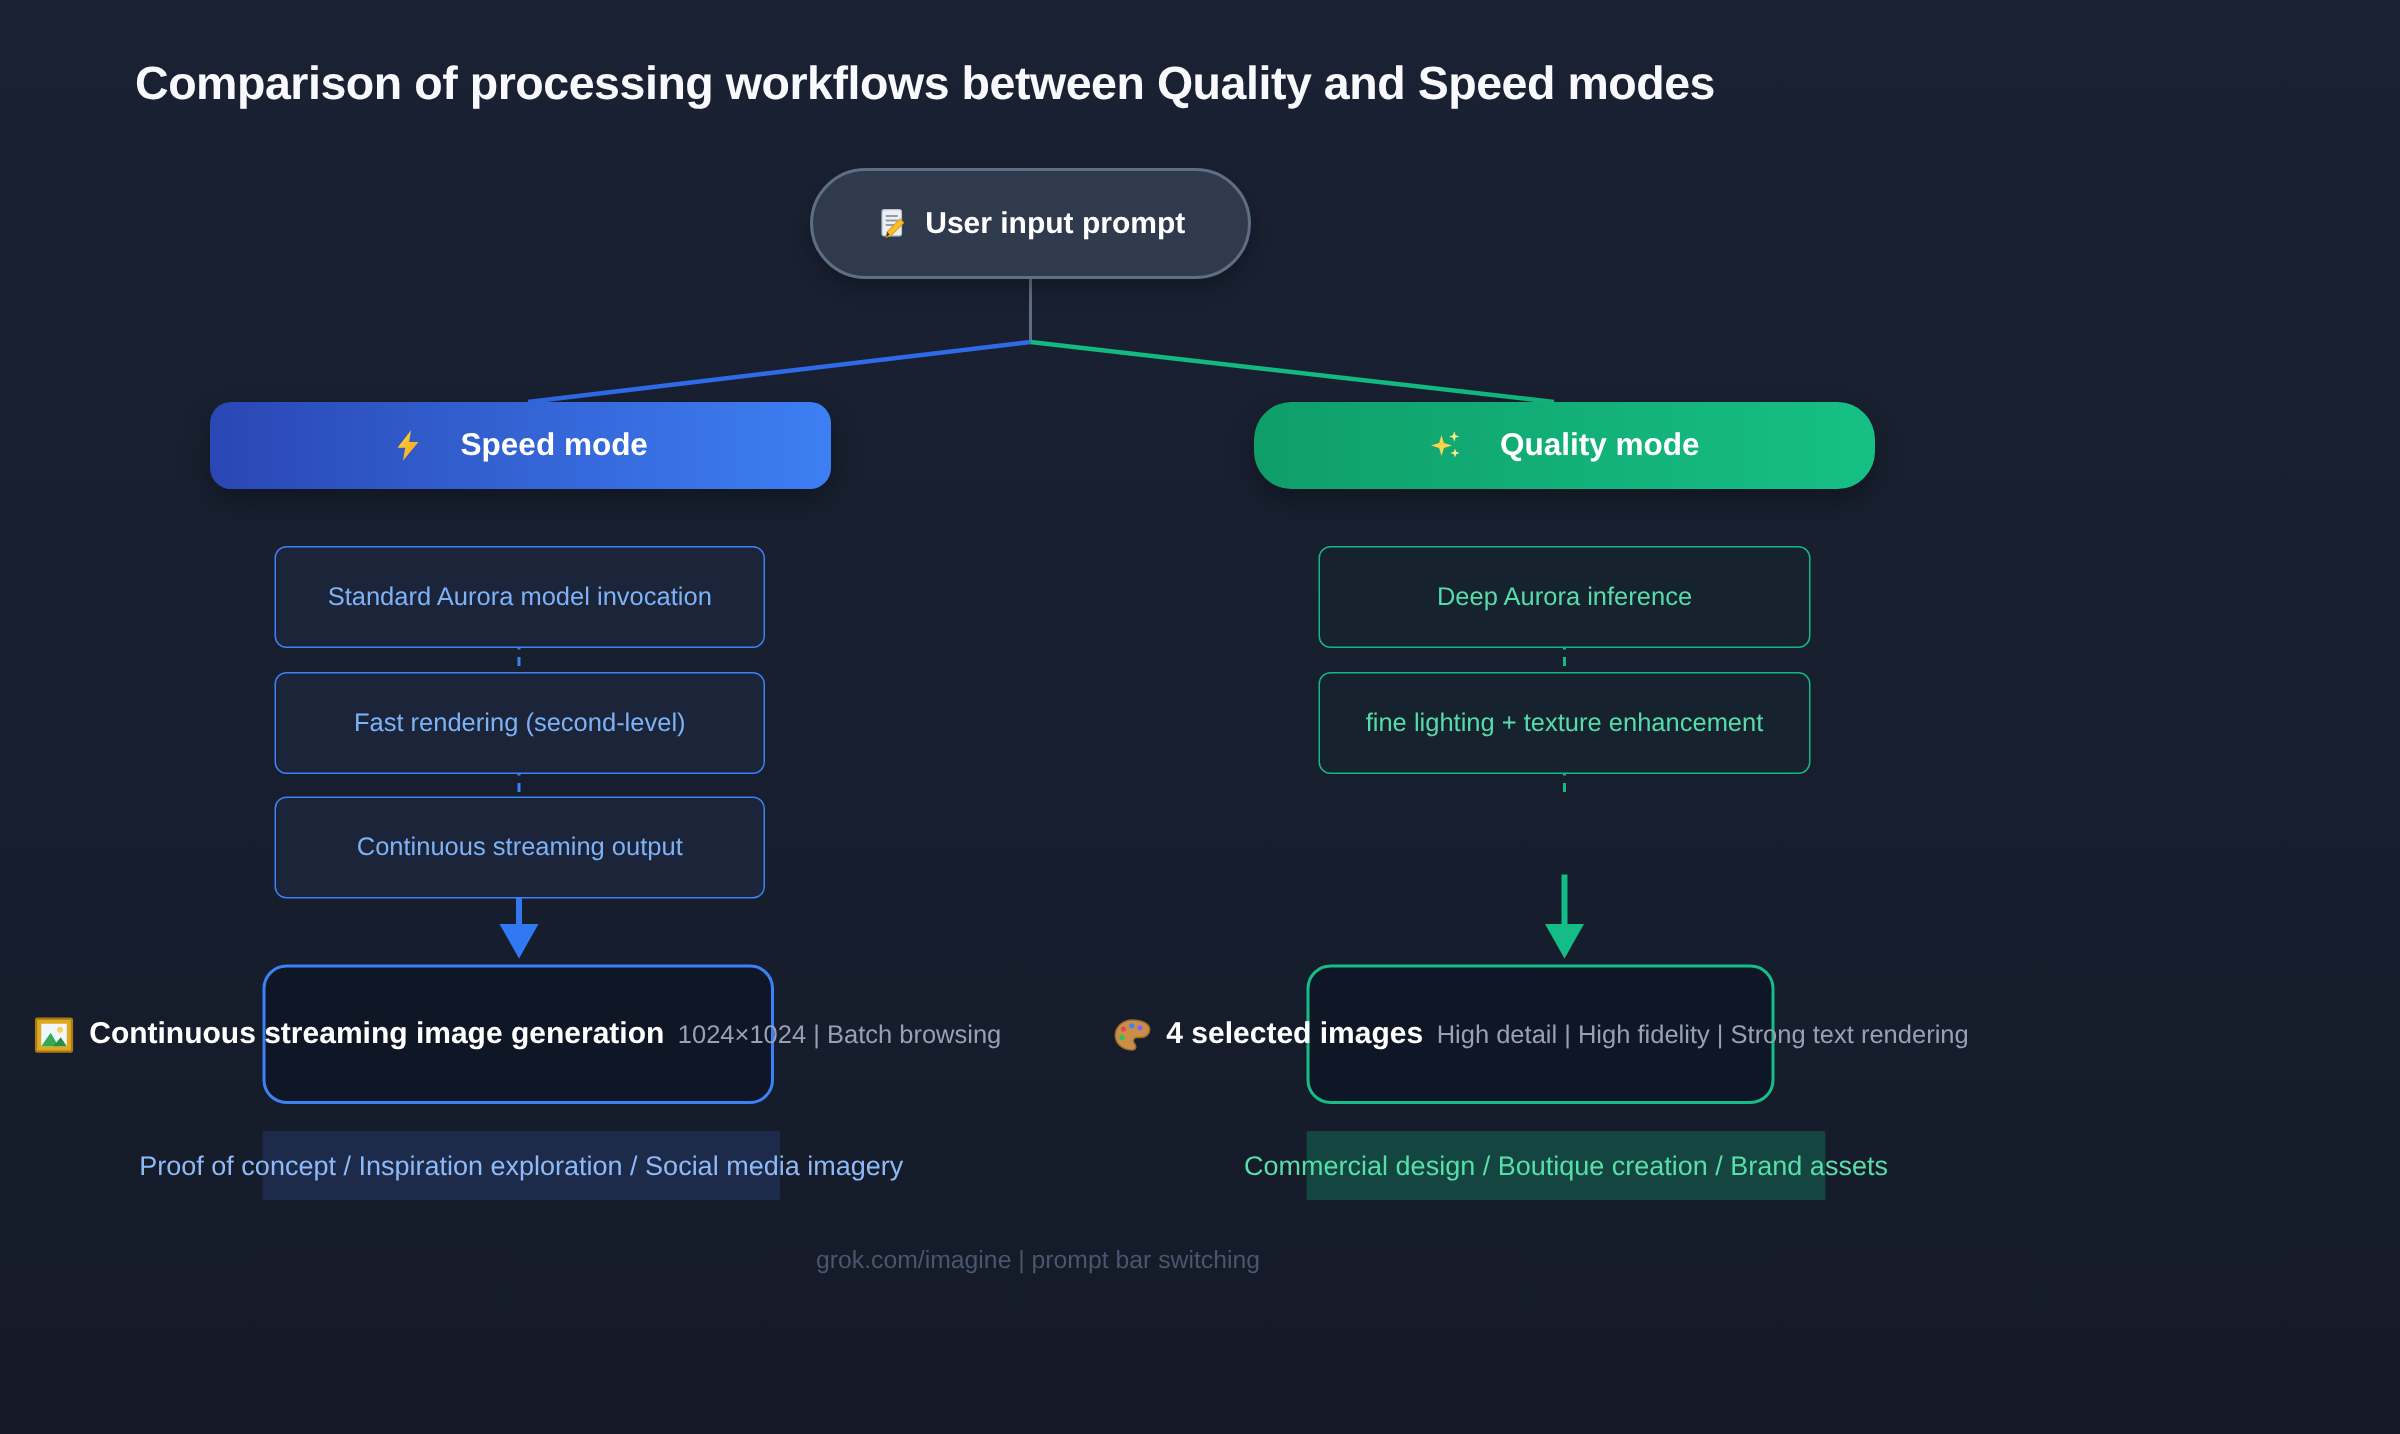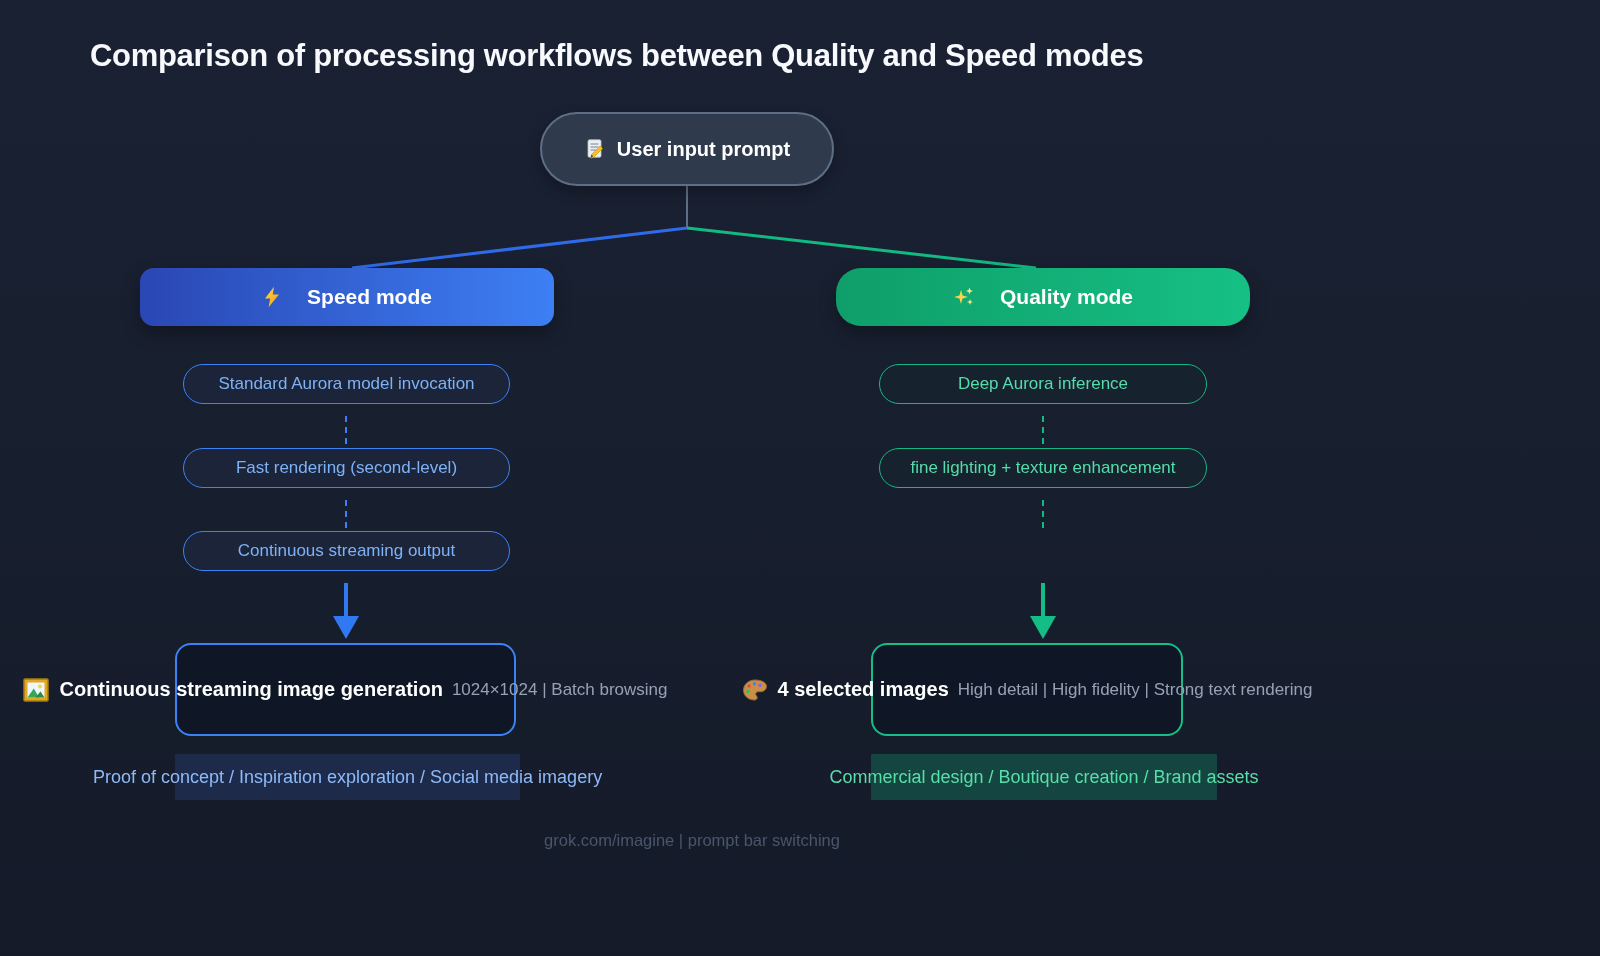--- a/index.html
+++ b/index.html
@@ -22,21 +22,21 @@
   .root-node .label{font-size:20px;font-weight:700;color:#ffffff;text-align:right;}
   .mode-header{
     position:absolute;top:268px;width:414px;height:58px;border-radius:14px;
     display:flex;align-items:center;justify-content:center;gap:13px;
     box-shadow:0 8px 18px rgba(0,0,0,.30);
   }
   .mode-header .label{font-size:21px;font-weight:700;color:#ffffff;margin-left:12px;}
   #speed-header{left:140px;background:linear-gradient(90deg,#2a47b4 0%,#3d7ff4 100%);}
   #quality-header{left:836px;background:linear-gradient(90deg,#0f9e6a 0%,#16c085 100%);border-radius:25px;}
   .step{
-    position:absolute;height:40px;border-radius:24px;box-sizing:border-box;
+    position:absolute;height:68px;border-radius:8px;box-sizing:border-box;
     display:flex;align-items:center;justify-content:center;
     font-size:17px;white-space:nowrap;
   }
   .step.blue{left:183px;width:327px;background:#1b2439;border:1.5px solid #3c82f6;color:#7eb2f6;}
   .step.green{left:879px;width:328px;background:#17222f;border:1.5px solid #17b783;color:#55dcaa;}
   .row1{top:364px}.row2{top:448px}.row3{top:531px}
   .result{
     position:absolute;top:643px;height:93px;border-radius:16px;box-sizing:border-box;
     background:#0f1726;display:flex;align-items:center;
     justify-content:center;gap:9px;

